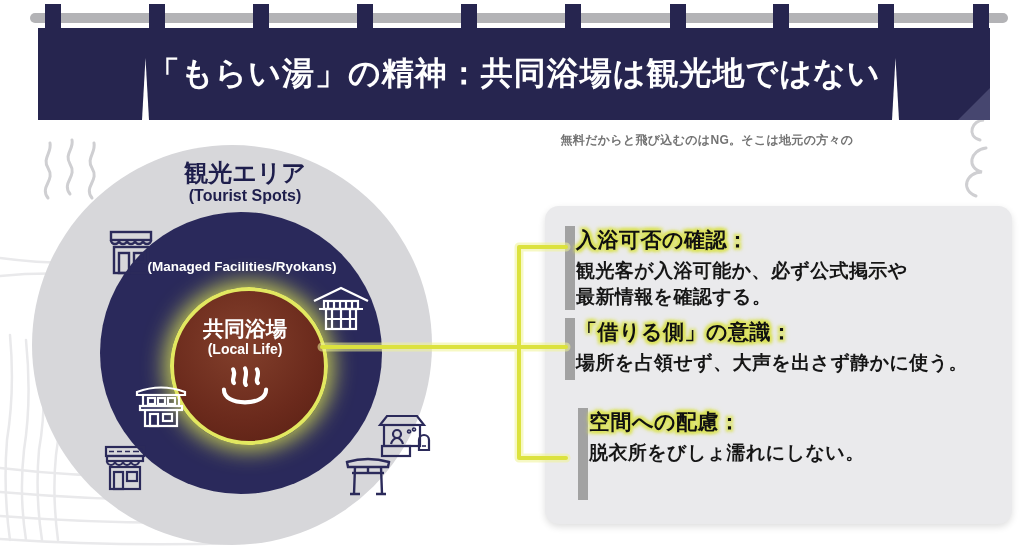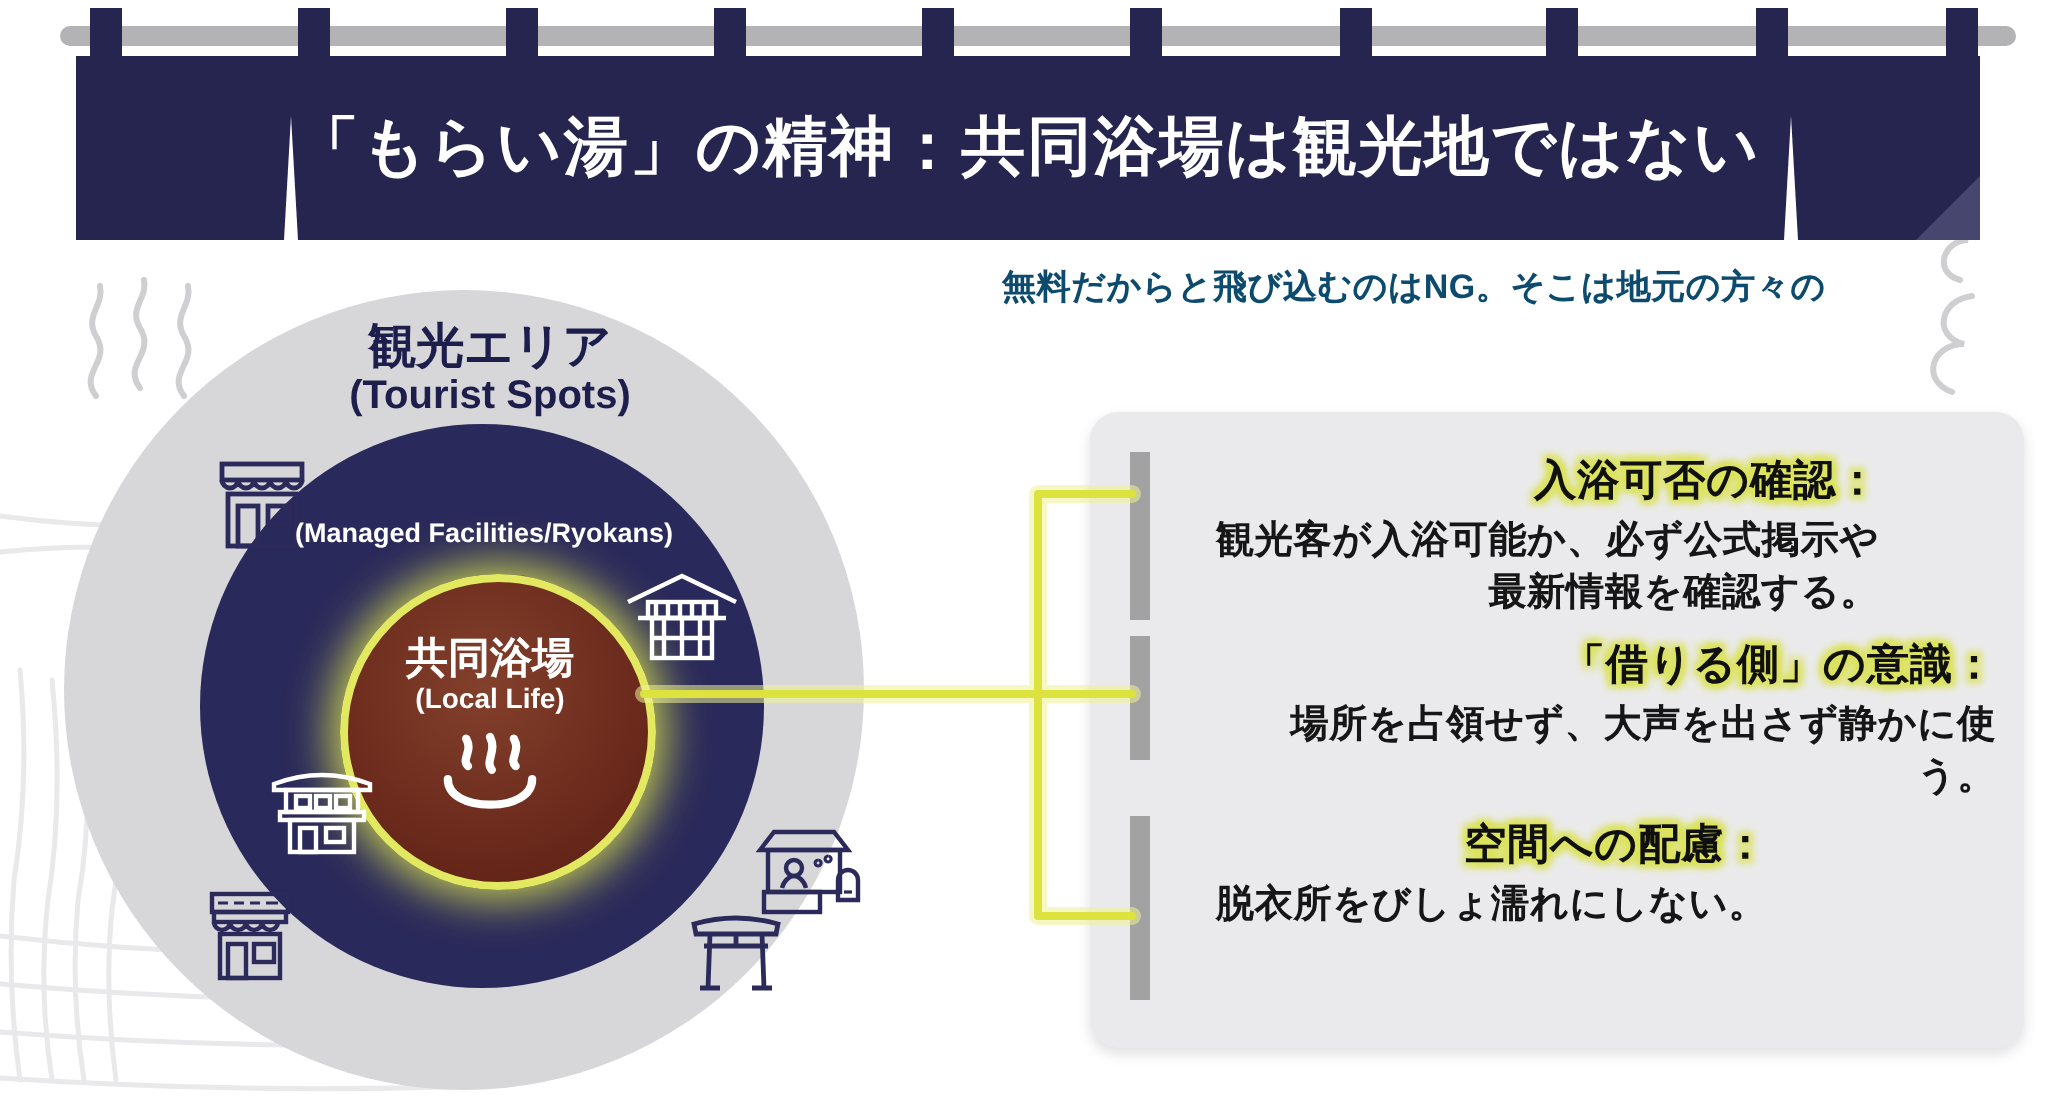--- a/index.html
+++ b/index.html
@@ -29,64 +29,64 @@
   .banner-title{
     color:#fff;font-family:"Liberation Serif","DejaVu Serif",serif;
     font-weight:700;font-size:32px;letter-spacing:1px;white-space:nowrap;
   }
   .slit{top:58px;width:7px;height:62px;background:#fff;z-index:5;
     clip-path:polygon(50% 0,100% 100%,0 100%);}
 
   
   .intro{
     left:398px;top:131px;width:618px;text-align:center;z-index:2;
-    font-size:17px;font-weight:700;line-height:1.55;color:#0c4a6e;letter-spacing:.3px;
+    font-size:12px;font-weight:700;line-height:1.55;color:#737373;letter-spacing:.3px;
   }
 
   
   .circle{border-radius:50%;}
   .outer-circle{left:32px;top:145px;width:400px;height:400px;background:#d7d7da;z-index:1;}
   .mid-circle{left:100px;top:212px;width:282px;height:282px;background:#2a295b;z-index:2;}
   .inner-circle{
     left:170px;top:287px;width:150px;height:150px;z-index:3;
     border:4px solid #e2e860;
     background:radial-gradient(circle at 45% 35%,#83402c 0%,#6b2a1c 60%,#581f13 100%);
     box-shadow:0 0 22px 5px rgba(225,233,80,.85);
   }
   .ring-label{transform:translateX(-50%);white-space:nowrap;text-align:center;z-index:4;}
   .outer-label{left:245px;top:157px;font-size:24px;font-weight:800;color:#1e1e4c;}
-  .outer-sub{left:245px;top:187px;font-size:20px;font-weight:700;color:#1e1e4c;}
+  .outer-sub{left:245px;top:187px;font-size:16px;font-weight:700;color:#1e1e4c;}
   .mid-label{left:242px;top:229px;font-size:24px;font-weight:800;color:#fff;}
   .mid-sub{left:242px;top:259px;font-size:13.5px;font-weight:700;color:#fff;}
   .center-label{left:245px;top:315px;font-size:21px;font-weight:800;color:#fff;}
   .center-sub{left:245px;top:341px;font-size:14px;font-weight:700;color:#fff;}
   .onsen{left:245px;top:362px;transform:translateX(-50%);z-index:4;}
 
   .dicon{z-index:3;}
 
   
   .connector{left:0;top:0;z-index:6;pointer-events:none;}
 
   
   .panel{
     left:545px;top:206px;width:467px;height:318px;background:#eaeaec;
     border-radius:14px;z-index:5;box-shadow:0 3px 7px rgba(0,0,0,.13);
   }
-  .rule-item{position:absolute;left:20px;right:14px;display:flex;gap:33px;text-align:right;}
+  .rule-item{position:absolute;left:20px;right:14px;display:flex;gap:1px;}
   .rule-bar{width:10px;background:#a2a2a2;flex:0 0 10px;}
   .rule-text{padding-top:0;}
   .rule-heading{
     font-size:21px;font-weight:800;color:#101010;letter-spacing:.5px;margin:0 0 4px 0;
     text-shadow:0 0 2px #dde45e,0 0 4px #dde45e,0 0 7px #d8e052,
       2px 2px 3px #dce35a,-2px -2px 3px #dce35a,2px -2px 3px #dce35a,-2px 2px 3px #dce35a;
   }
   .rule-line{font-size:19px;font-weight:700;color:#161616;line-height:1.38;letter-spacing:.4px;}
   .item-1{top:20px;} .item-1 .rule-bar{height:84px;}
   .item-2{top:112px;} .item-2 .rule-bar{height:62px;}
-  .item-3{top:202px;} .item-3 .rule-bar{height:92px;}
+  .item-3{top:202px;margin-left:13px;} .item-3 .rule-bar{height:92px;}
 </style>
 </head>
 <body>
 
 <div class="canvas">
 
   <svg class="abs texture" width="1024" height="549" viewBox="0 0 1024 549" fill="none" stroke="#e9e9eb" stroke-width="2.5" stroke-linecap="round">
     <path d="M0 258 q60 8 114 3"></path>
     <path d="M0 276 q50 -5 100 0"></path>
     <path d="M10 335 q5 55 -3 105 q-4 50 3 100"></path>

